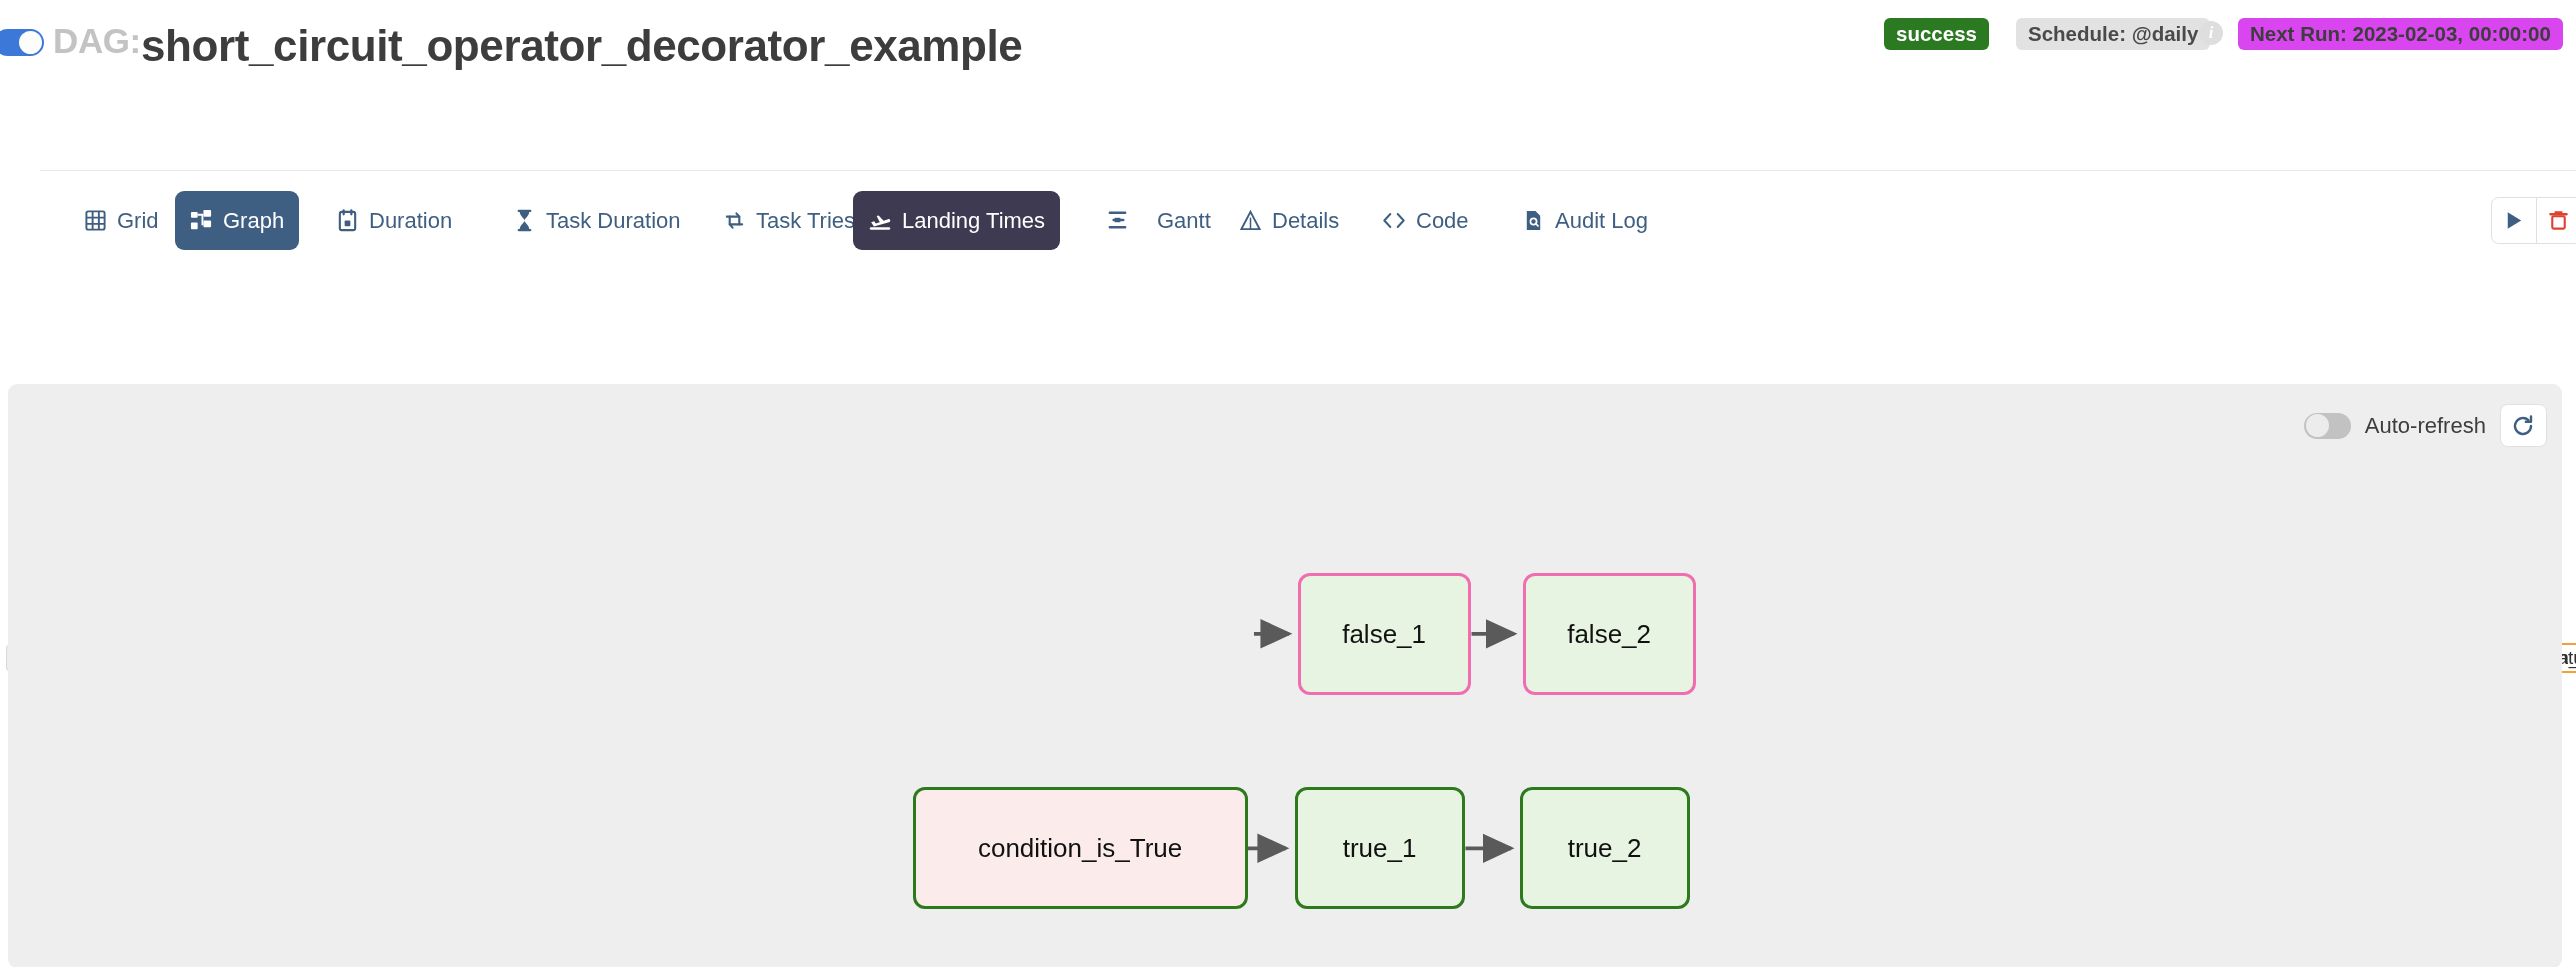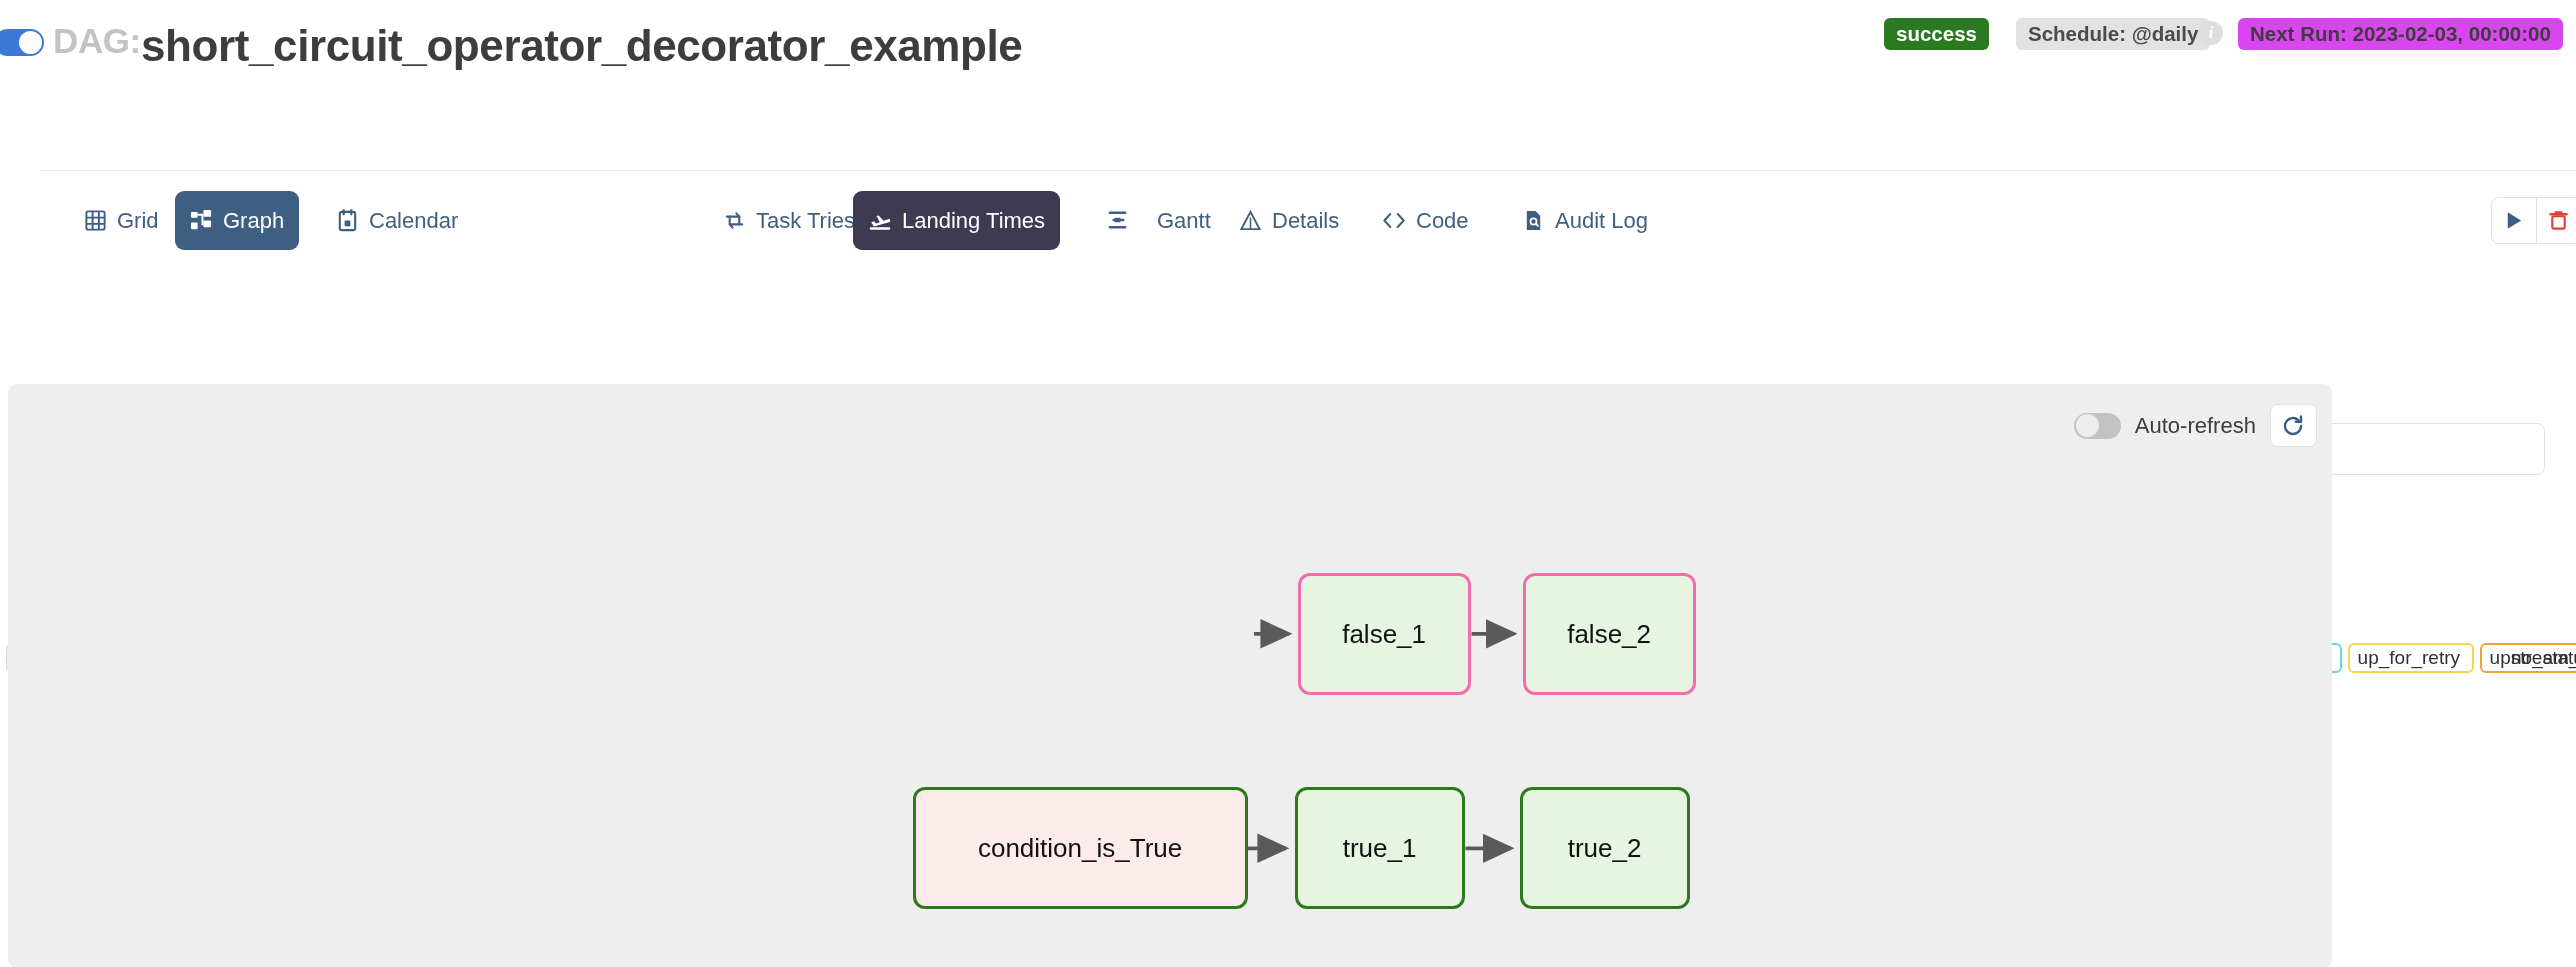--- a/index.html
+++ b/index.html
@@ -149,21 +149,21 @@
   }
   .st-plain {
     position: absolute; top: 323px; height: 30px;
     display: flex; align-items: center;
     font-size: 19px; color: #303030; white-space: nowrap;
   }
 
   
   #canvas {
     position: absolute; left: 7.6px; top: 384px;
-    width: 2324px; height: 584px;
+    width: 2554px; height: 584px;
     background: #eeeeee; border-radius: 9px;
   }
   #autorefresh-wrap {
     position: absolute; right: 15px; top: 20px;
     display: flex; align-items: center; gap: 13.7px;
   }
   #ar-toggle {
     width: 47px; height: 26px; border-radius: 13px;
     background: #c2c2c2; position: relative; cursor: pointer; flex: none;
   }
@@ -230,23 +230,32 @@
   </div>
 
   <div class="tab" id="t2" style="left: 281px;">
     <span>
         <svg width="23" height="23" viewBox="0 0 24 24">
           <rect x="4" y="3" width="16" height="19" rx="2" fill="none" stroke="currentColor" stroke-width="2.2"></rect>
           <path d="M8 1.5v4M16 1.5v4" stroke="currentColor" stroke-width="2.4" stroke-linecap="round"></path>
           <rect x="9" y="12" width="6" height="6" rx="1" fill="currentColor"></rect>
         </svg>
       </span>
-    <span>Calendar</span>
-  </div>
-
+    <span>Duration</span>
+  </div>
+
+  <div class="tab" id="t3" style="left: 458px;">
+    <span>
+        <svg width="23" height="23" viewBox="0 0 24 24">
+          <path d="M6 2h12M6 22h12" stroke="currentColor" stroke-width="2.4" stroke-linecap="round"></path>
+          <path d="M7 2.5c0 5 5 7 5 9.5s-5 4.5-5 9.5h10c0-5-5-7-5-9.5S17 7.5 17 2.5z" fill="currentColor"></path>
+        </svg>
+      </span>
+    <span>Task Duration</span>
+  </div>
 
   <div class="tab" id="t4" style="left: 668px;">
     <span>
         <svg width="23" height="23" viewBox="0 0 24 24">
           <path d="M4 8h13l-3-3.5M20 16H7l3 3.5" stroke="currentColor" stroke-width="2.2" fill="none" stroke-linecap="round" stroke-linejoin="round"></path>
           <path d="M17 8v8M7 8v8" stroke="currentColor" stroke-width="2.2" stroke-linecap="round"></path>
         </svg>
       </span>
     <span>Task Tries</span>
   </div>

